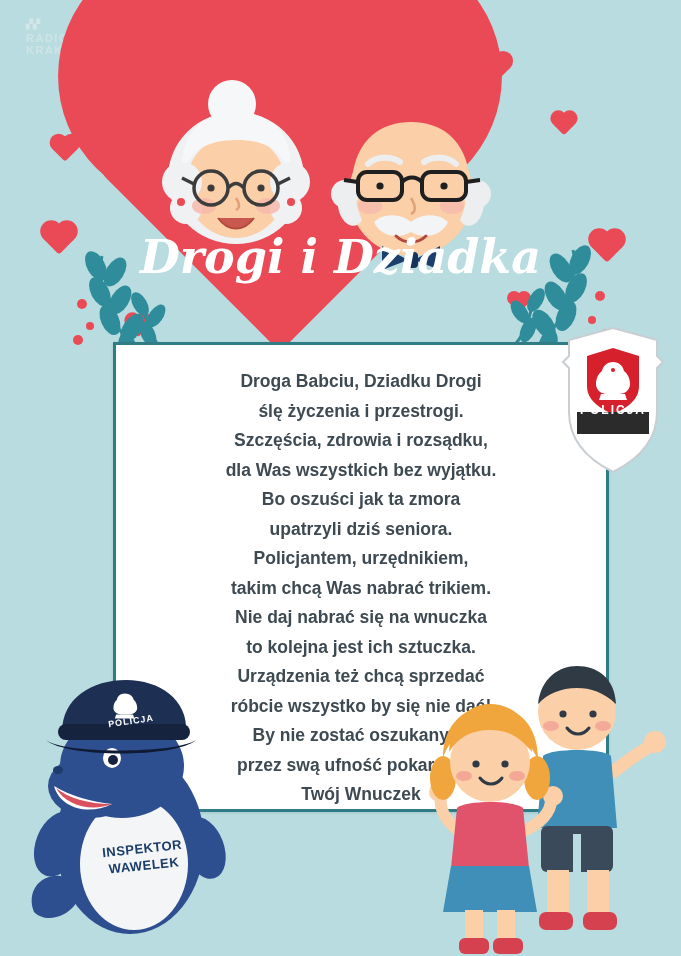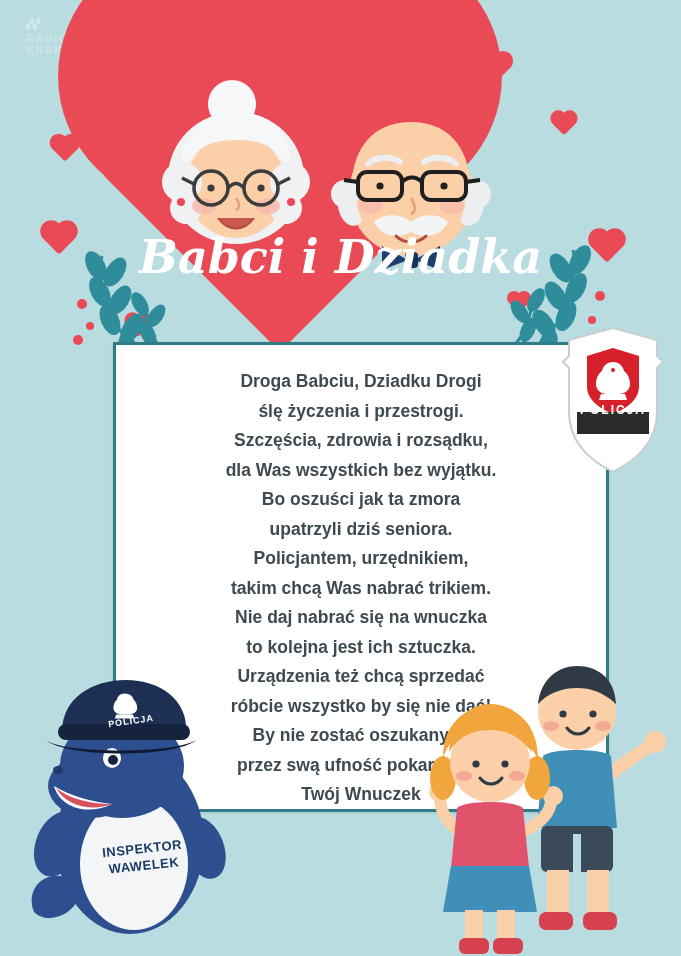--- a/index.html
+++ b/index.html
@@ -272,21 +272,21 @@
 
       <path d="M84 142 C92 150 106 150 114 142" fill="none" stroke="#b2493f" stroke-width="3" stroke-linecap="round"></path>
 
       <path d="M70 176 L70 152 L96 166 Z" fill="#1d3f6e"></path>
       <path d="M128 176 L128 152 L102 166 Z" fill="#1d3f6e"></path>
       <rect x="93" y="158" width="13" height="16" rx="4" fill="#16335a"></rect>
     </g>
   </svg>
 
   <div class="title-block">
-    <div class="title-line2">Babci i Dziadka</div>
+    <div class="title-line2">Drogi i Dziadka</div>
   </div>
 
   <div class="poem-card">
     <div class="poem-text">Droga Babciu, Dziadku Drogi
 ślę życzenia i przestrogi.
 Szczęścia, zdrowia i rozsądku,
 dla Was wszystkich bez wyjątku.
 Bo oszuści jak ta zmora
 upatrzyli dziś seniora.
 Policjantem, urzędnikiem,

